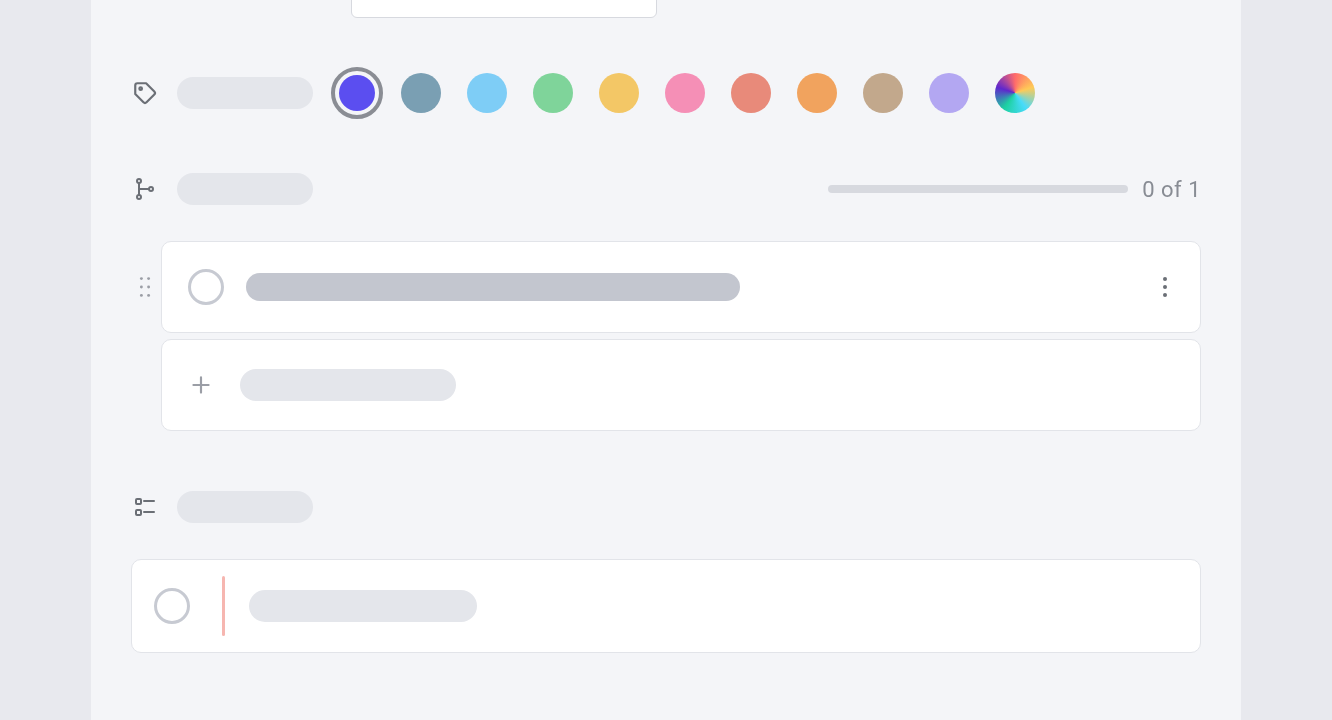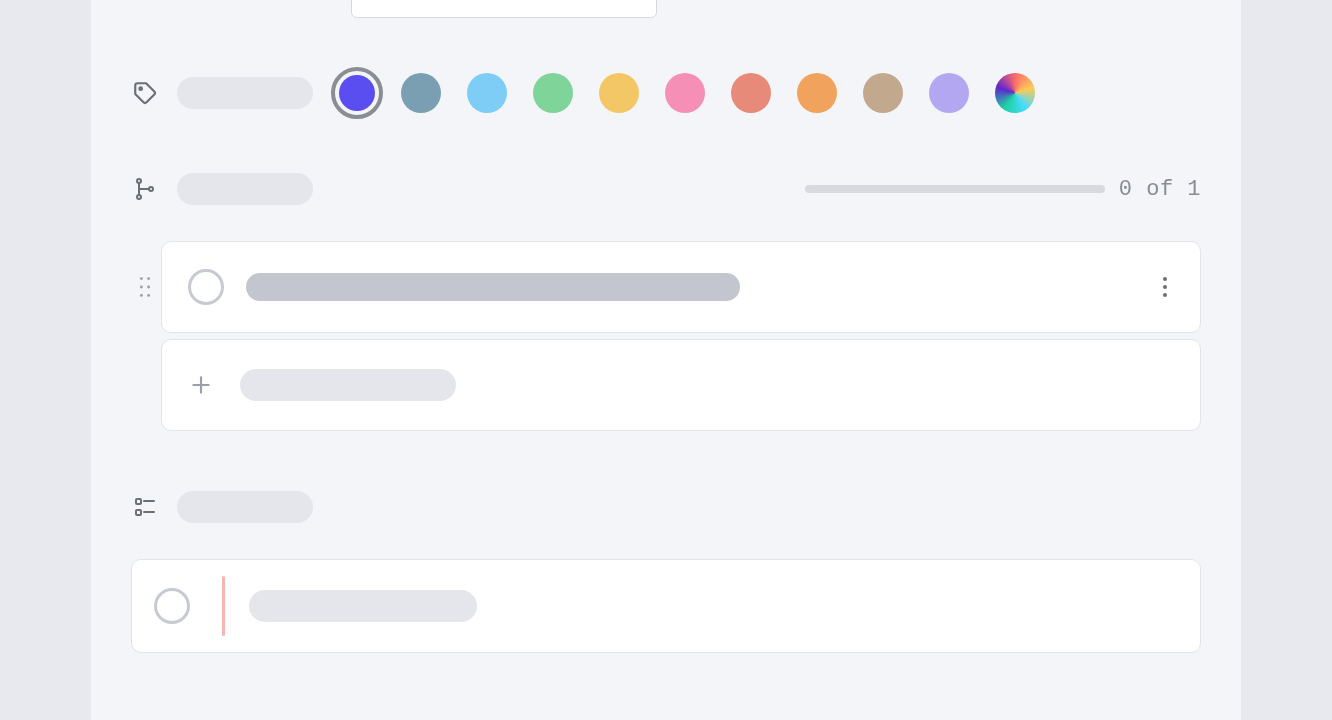--- a/index.html
+++ b/index.html
@@ -25,21 +25,21 @@
     border-radius: 6px;
   }
 
   
   .section-header {
     display: flex;
     align-items: center;
     gap: 18px;
     margin-top: 55px;
   }
-  .section-header.tight { margin-top: 60px; font-family: Liberation Mono, monospace; }
+  .section-header.tight { margin-top: 60px; }
   .section-icon {
     width: 28px; height: 28px;
     display: flex; align-items: center; justify-content: center;
     color: #6b6f76;
   }
   .pill {
     background: #e4e6eb;
     border-radius: 16px;
     height: 32px;
   }

